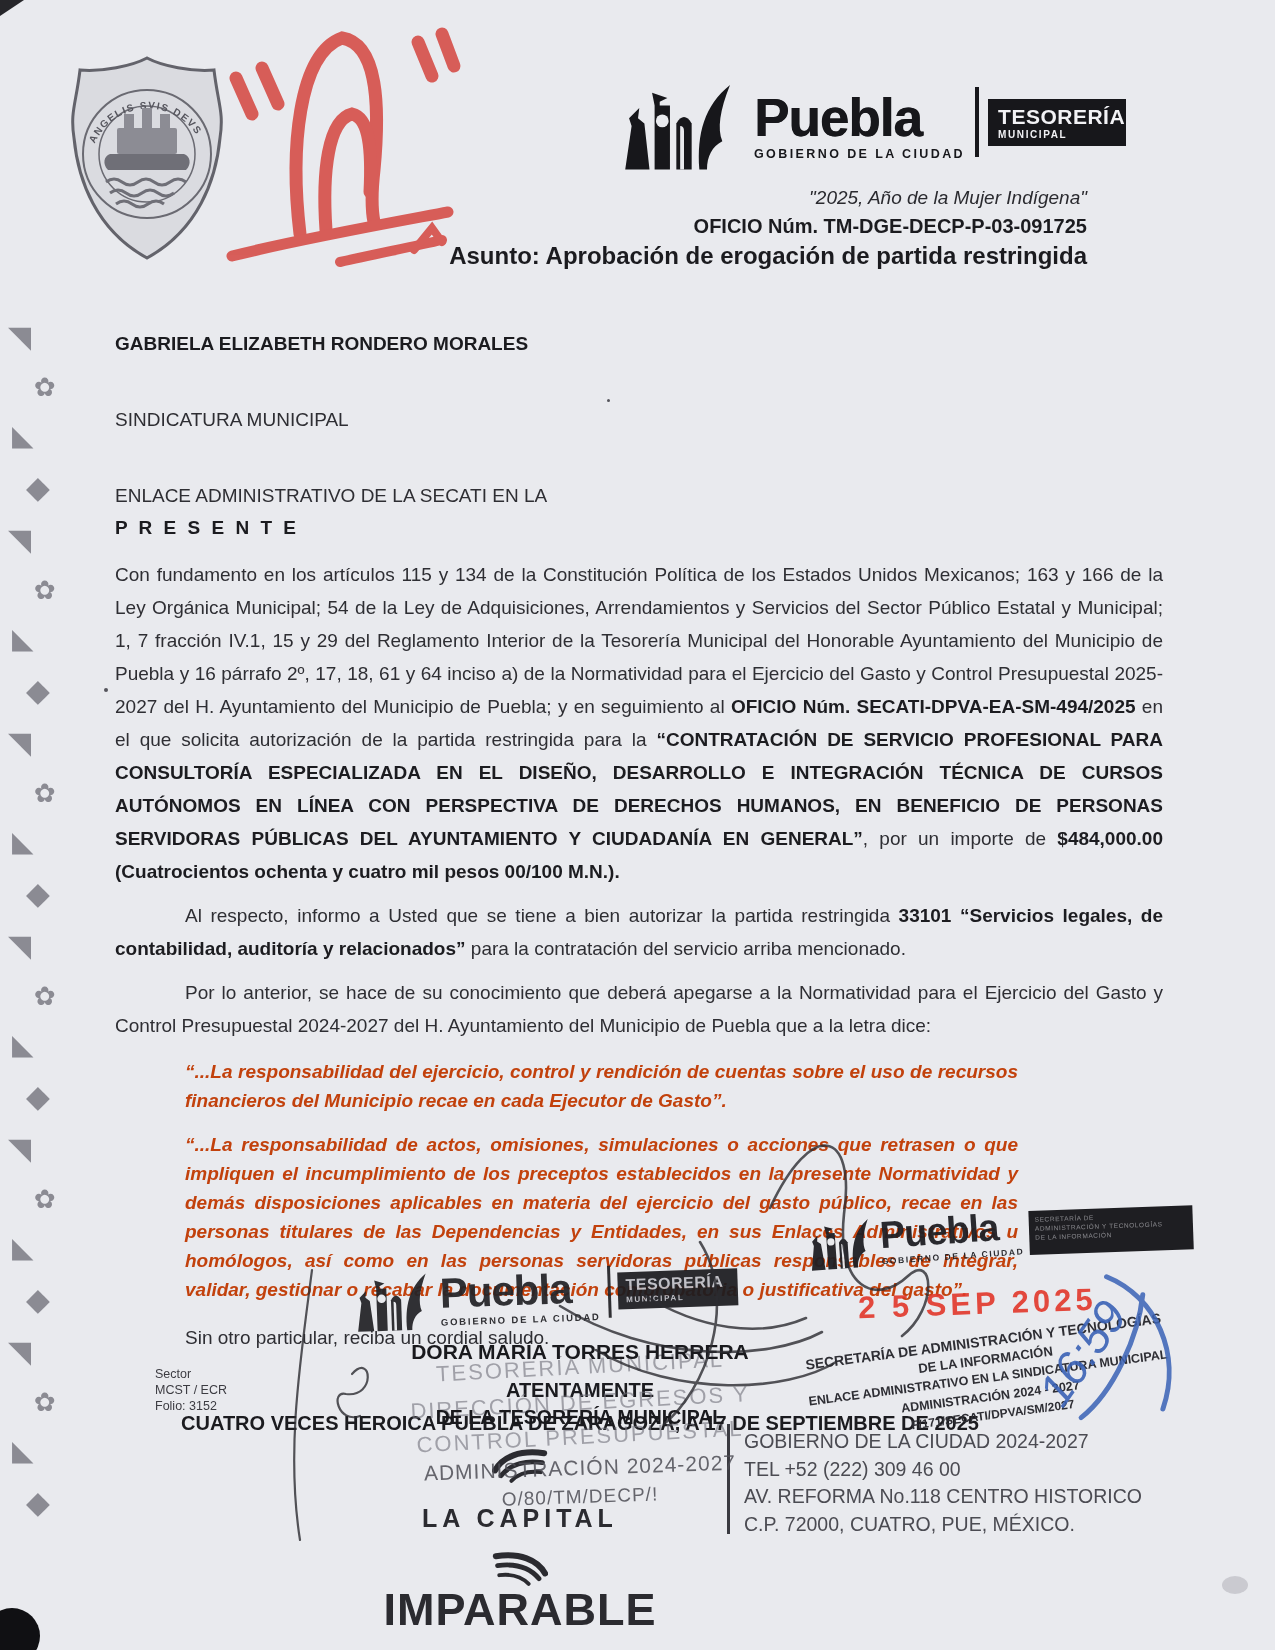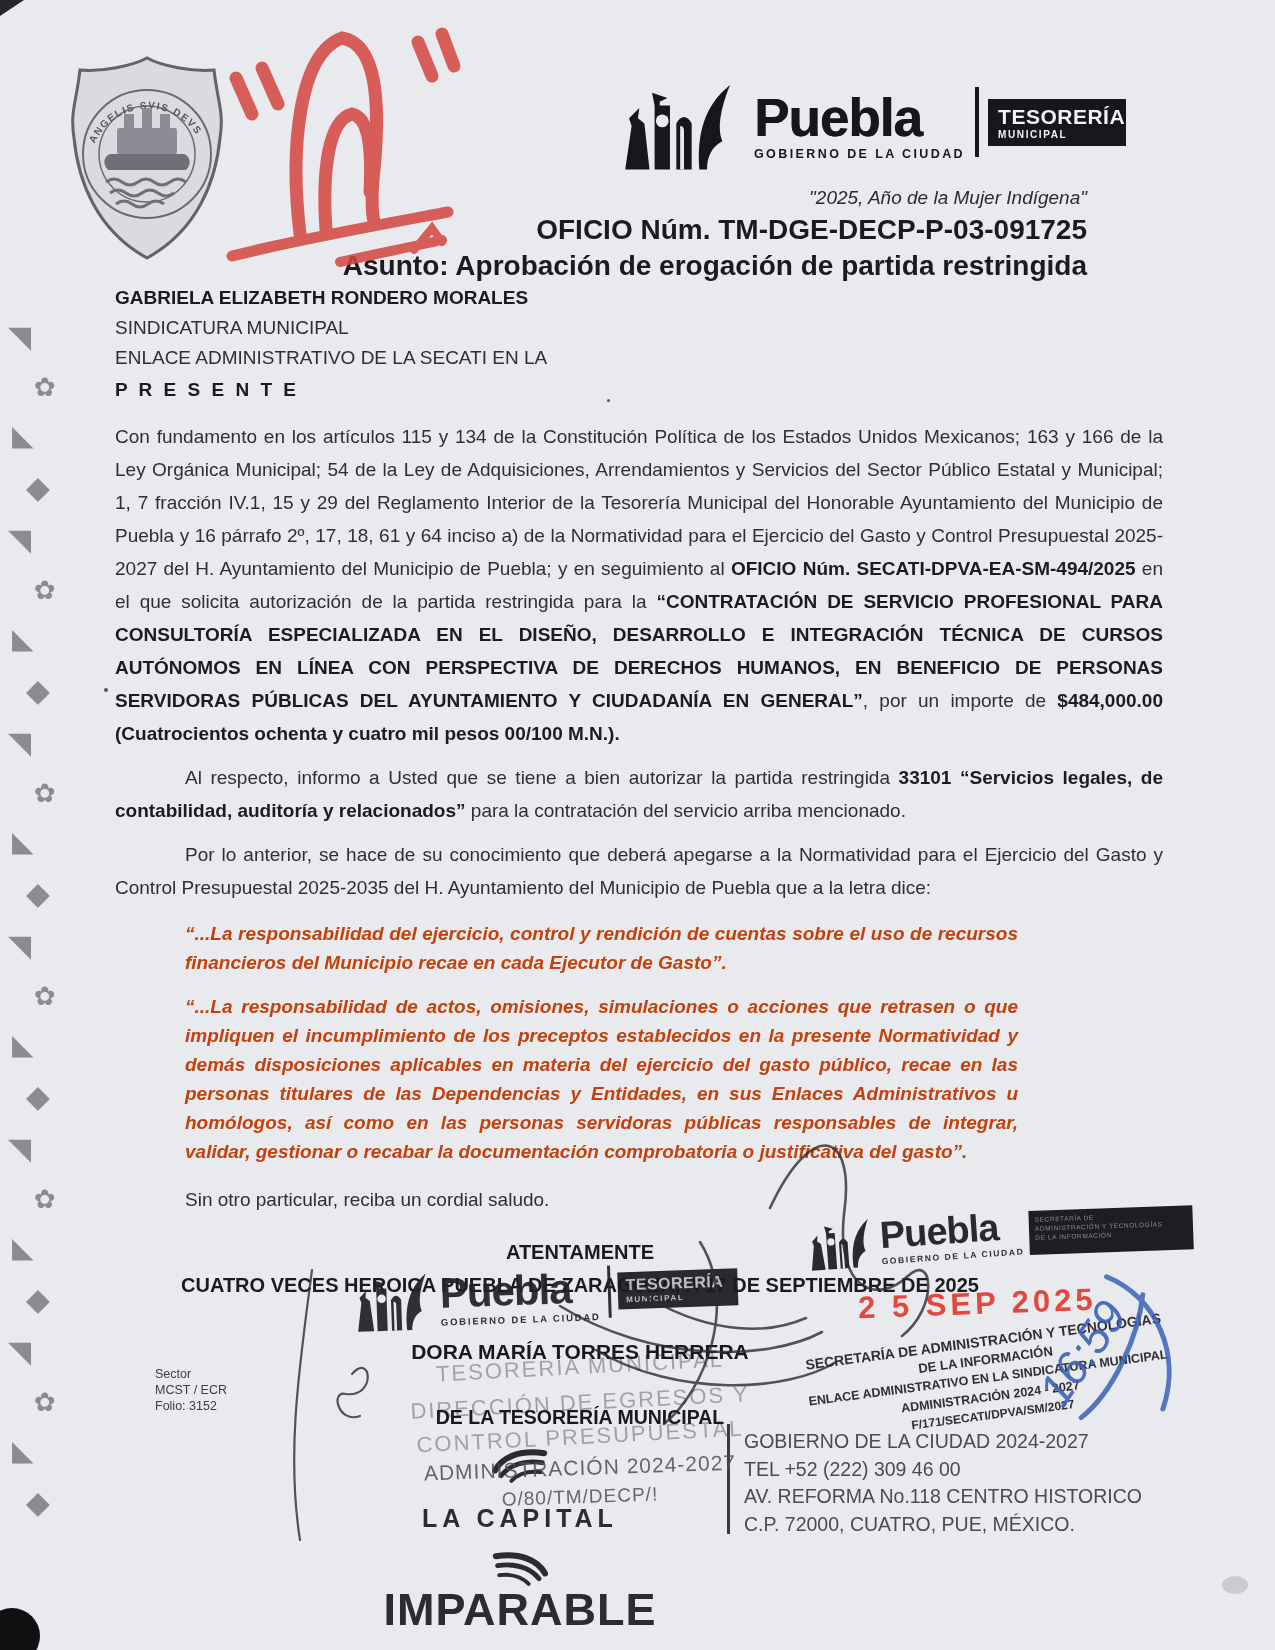--- a/index.html
+++ b/index.html
@@ -29,27 +29,27 @@
   .brand-name{font-size:53px;font-weight:700;letter-spacing:-1px;line-height:1;
               text-shadow:.6px 0 0 currentColor;}
   .brand-sub{font-size:12.5px;font-weight:700;letter-spacing:2.4px;margin-top:3px;}
   .brand-divider{width:4px;height:70px;background:#17171b;margin:0 9px 8px 10px;}
   .dept-box{background:#17171b;color:#f2f2f5;width:118px;padding:7px 10px 6px;margin-bottom:8px;}
   .dept-1{font-size:21px;font-weight:700;letter-spacing:.5px;line-height:1;}
   .dept-2{font-size:10px;font-weight:700;letter-spacing:1.6px;margin-top:2px;}
 
   .head-lines{position:absolute;right:188px;top:188px;text-align:right;line-height:1;}
   .slogan{font-size:19px;font-style:italic;color:#2a2a2f;}
-  .oficio{font-size:28px;font-weight:700;color:#1b1b1f;margin-top:9px;}
-  .subject{font-size:28px;font-weight:700;color:#1b1b1f;margin-top:8px;}
+  .oficio{font-size:20px;font-weight:700;color:#1b1b1f;margin-top:9px;}
+  .subject{font-size:24px;font-weight:700;color:#1b1b1f;margin-top:8px;}
 
   
   .letter{position:absolute;left:115px;top:283px;width:1048px;font-size:19px;line-height:33px;}
   .rcpt-name{font-weight:700;color:#1b1b1f;}
-  .rcpt-line{line-height:30px;}
+  .rcpt-line{line-height:30px;margin-top:46px;}
   .salutation{font-weight:700;color:#1b1b1f;letter-spacing:3px;line-height:34px;}
   .para{text-align:justify;margin:0;}
   .p-first{margin-top:13px;}
   .p-ind{text-indent:70px;margin-top:11px;}
   .quote{font-size:19px;line-height:29px;font-weight:700;font-style:italic;color:#c2410c;
          margin:15px 145px 0 70px;text-align:justify;}
   .closing{margin-top:17px;text-indent:70px;}
   .signoff{width:930px;text-align:center;margin-top:21px;font-weight:700;color:#1b1b1f;}
   .atentamente{font-size:20px;line-height:30px;}
   .place-date{font-size:20px;line-height:36px;}
@@ -233,21 +233,21 @@
   </div>
 
   <main class="letter">
     <div class="rcpt-name rcpt-line">GABRIELA ELIZABETH RONDERO MORALES</div>
     <div class="rcpt-line">SINDICATURA MUNICIPAL</div>
     <div class="rcpt-line">ENLACE ADMINISTRATIVO DE LA SECATI EN LA</div>
     <div class="salutation">P R E S E N T E</div>
 
     <p class="para p-first"><span>Con fundamento en los artículos 115 y 134 de la Constitución Política de los Estados Unidos Mexicanos; 163 y 166 de la Ley Orgánica Municipal; 54 de la Ley de Adquisiciones, Arrendamientos y Servicios del Sector Público Estatal y Municipal; 1, 7 fracción IV.1, 15 y 29 del Reglamento Interior de la Tesorería Municipal del Honorable Ayuntamiento del Municipio de Puebla y 16 párrafo 2º, 17, 18, 61 y 64 inciso a)  de la Normatividad para el Ejercicio del Gasto y Control Presupuestal 2025-2027 del H. Ayuntamiento del Municipio de Puebla; y en seguimiento al </span><span class="b">OFICIO Núm. SECATI-DPVA-EA-SM-494/2025</span><span> en el que solicita autorización de la partida restringida para la </span><span class="b">“CONTRATACIÓN DE SERVICIO PROFESIONAL PARA CONSULTORÍA ESPECIALIZADA EN EL DISEÑO, DESARROLLO E INTEGRACIÓN TÉCNICA DE CURSOS AUTÓNOMOS EN LÍNEA CON PERSPECTIVA DE DERECHOS HUMANOS, EN BENEFICIO DE PERSONAS SERVIDORAS PÚBLICAS DEL AYUNTAMIENTO Y CIUDADANÍA EN GENERAL”</span><span>, por un importe de </span><span class="b">$484,000.00 (Cuatrocientos ochenta y cuatro mil pesos 00/100 M.N.).</span></p>
     <p class="para p-ind"><span>Al respecto, informo a Usted que se tiene a bien autorizar la partida restringida </span><span class="b">33101 “Servicios legales, de contabilidad, auditoría y relacionados”</span><span> para la contratación del servicio arriba mencionado.</span></p>
-    <p class="para p-ind">Por lo anterior, se hace de su conocimiento que deberá apegarse a la Normatividad para el Ejercicio del Gasto y Control Presupuestal 2025-2035 del H. Ayuntamiento del Municipio de Puebla que a la letra dice:</p>
+    <p class="para p-ind">Por lo anterior, se hace de su conocimiento que deberá apegarse a la Normatividad para el Ejercicio del Gasto y Control Presupuestal 2024-2027 del H. Ayuntamiento del Municipio de Puebla que a la letra dice:</p>
     <p class="quote">“...La responsabilidad del ejercicio, control y rendición de cuentas sobre el uso de recursos financieros del Municipio recae en cada Ejecutor de Gasto”.</p>
     <p class="quote">“...La responsabilidad de actos, omisiones, simulaciones o acciones que retrasen o que impliquen el incumplimiento de los preceptos establecidos en la presente Normatividad y demás disposiciones aplicables en materia del ejercicio del gasto público, recae en las personas titulares de las Dependencias y Entidades, en sus Enlaces Administrativos u homólogos, así como en las personas servidoras públicas responsables de integrar, validar, gestionar o recabar la documentación comprobatoria o justificativa del gasto”.</p>
     <p class="para closing">Sin otro particular, reciba un cordial saludo.</p>
 
     <div class="signoff">
       <div class="atentamente">ATENTAMENTE</div>
       <div class="place-date">CUATRO VECES HEROICA PUEBLA DE ZARAGOZA, A 17 DE SEPTIEMBRE DE 2025</div>
     </div>
   </main>
 

